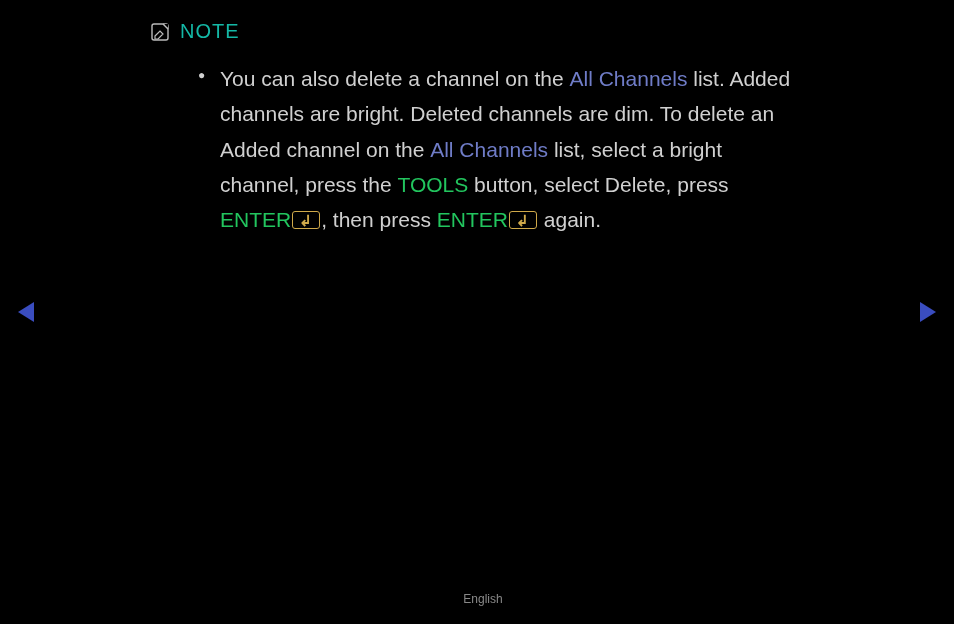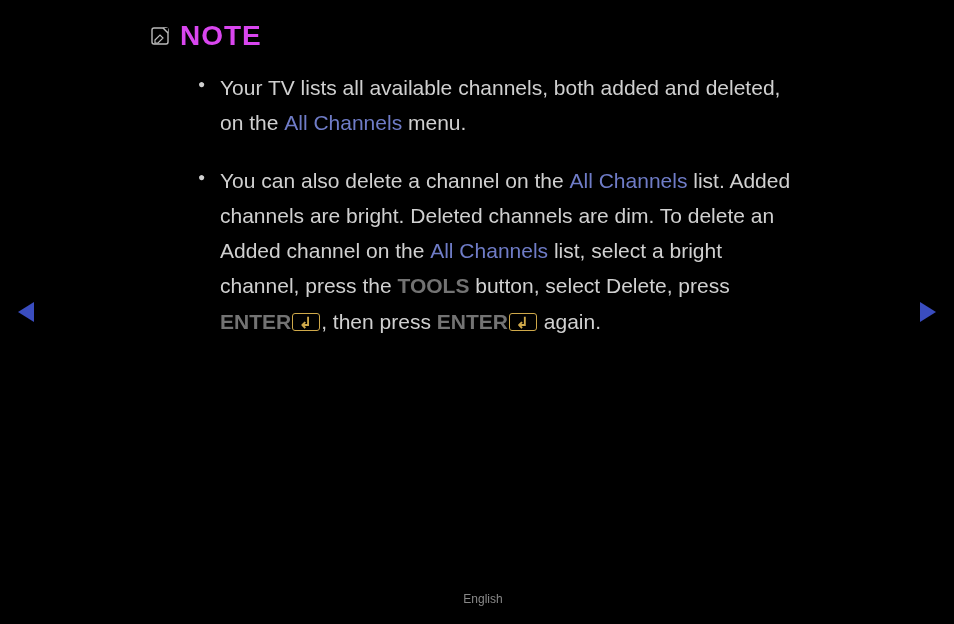--- a/index.html
+++ b/index.html
@@ -22,24 +22,24 @@
       align-items: center;
       gap: 10px;
       margin-bottom: 18px;
     }
     .note-icon {
       width: 20px;
       height: 20px;
       display: inline-block;
     }
     .note-label {
-      font-size: 28px;
+      font-size: 20px;
       letter-spacing: 1px;
-      color: #d946ef;
-      font-weight: 700;
+      color: #14b8a6;
+      font-weight: 400;
     }
     ul {
       list-style: none;
       padding-left: 48px;
     }
     li {
       position: relative;
       padding-left: 22px;
       margin-bottom: 22px;
       line-height: 1.68;
@@ -52,22 +52,22 @@
       top: 0;
       font-size: 12px;
       line-height: 28px;
       color: #d0d0d0;
     }
     .hl {
       color: #6f7cc7;
       font-weight: 400;
     }
     .bold {
-      color: #737373;
-      font-weight: 700;
+      color: #22c55e;
+      font-weight: 400;
     }
     .enter-icon {
       display: inline-block;
       width: 28px;
       height: 18px;
       border: 1.8px solid #cfa94a;
       border-radius: 3px;
       vertical-align: -2px;
       margin-left: 1px;
       margin-right: 1px;
@@ -123,23 +123,20 @@
         <path d="M14 2 L18 6 L18 2 Z" fill="#000"></path>
         <path d="M13 2 L18 7" stroke="#bbb" stroke-width="1.4"></path>
         <path d="M5 14 L10 9 L13 12 L8 17 L5 17 Z" fill="none" stroke="#bbb" stroke-width="1.2"></path>
       </svg>
     </span>
     <span class="note-label">NOTE</span>
   </div>
 
   <ul>
     <li>
-      <span>Your TV lists all available channels, both added and deleted, on the </span><span class="hl">All Channels</span><span> menu.</span>
-    </li>
-    <li>
       <span>You can also delete a channel on the </span><span class="hl">All Channels</span><span> list. Added channels are bright. Deleted channels are dim. To delete an Added channel on the </span><span class="hl">All Channels</span><span> list, select a bright channel, press the </span><span class="bold">TOOLS</span><span> button, select Delete, press </span><span class="bold">ENTER</span><span class="enter-icon"></span><span>, then press </span><span class="bold">ENTER</span><span class="enter-icon"></span><span> again.</span>
     </li>
   </ul>
 </div>
 
 <div class="nav-left">
   <div class="tri-left"></div>
 </div>
 <div class="nav-right">
   <div class="tri-right"></div>

